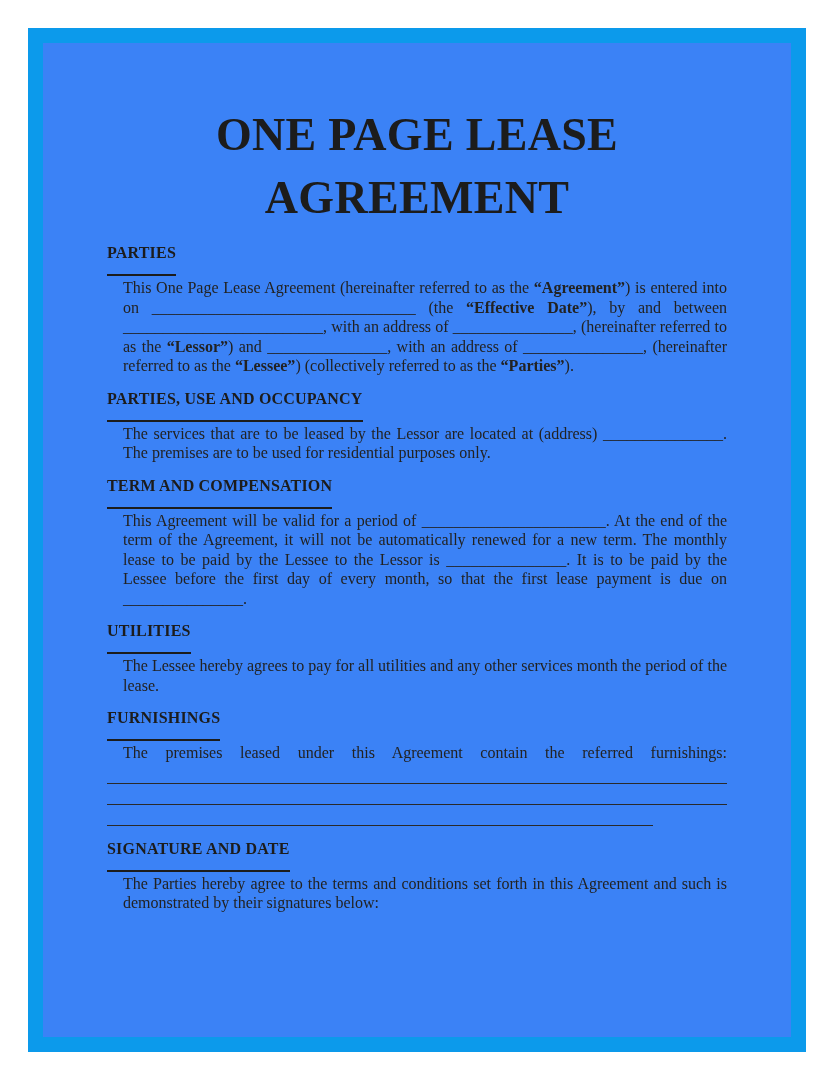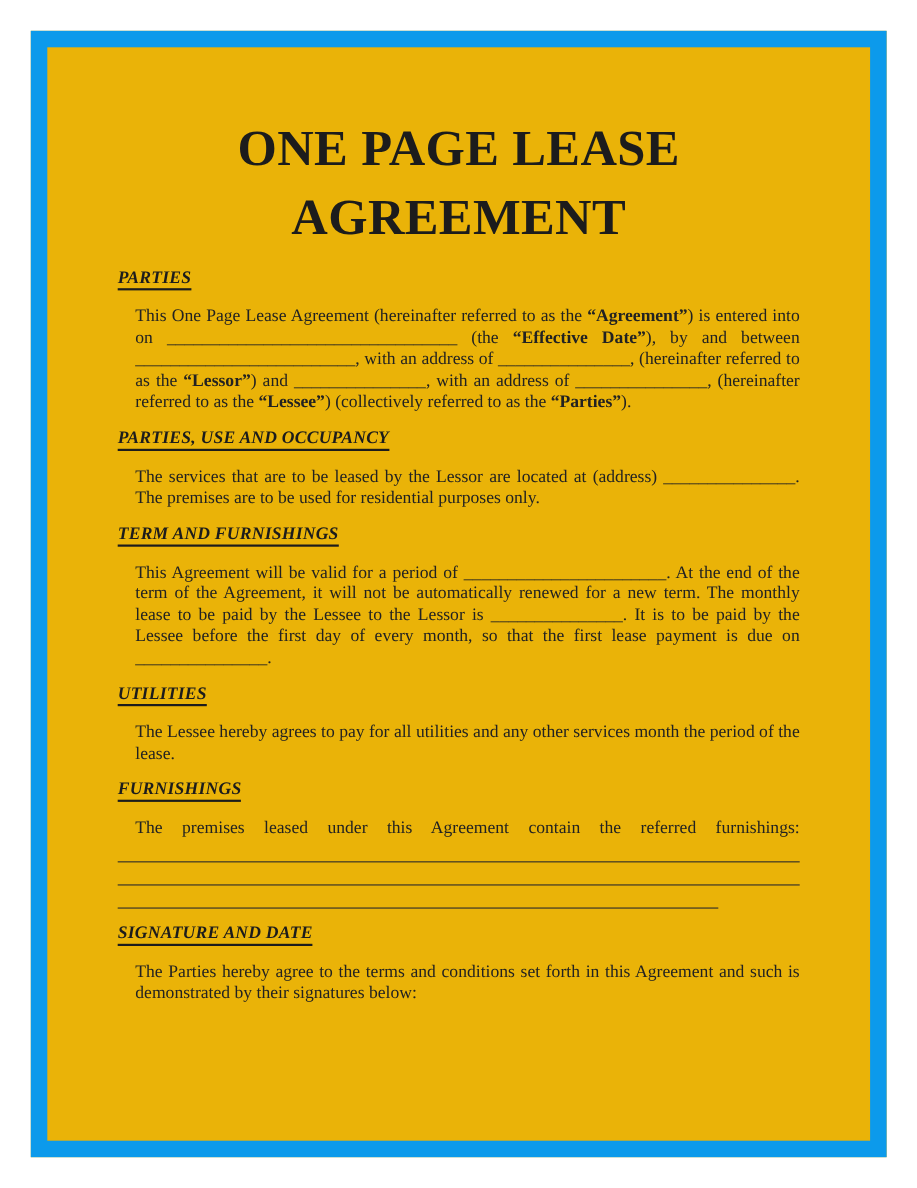--- a/index.html
+++ b/index.html
@@ -16,21 +16,21 @@
     font-family: "Liberation Serif", serif;
     color: #222222;
   }
   .frame {
     position: absolute;
     left: 28px;
     top: 28px;
     right: 28px;
     bottom: 28px;
     border: 15px solid #0c9aeb;
-    background: #eab308;
+    background: #3b82f6;
     box-sizing: border-box;
   }
   .content {
     padding: 60px 64px 0 64px;
   }
   h1.doc-title {
     font-size: 46px;
     line-height: 63px;
     font-weight: 700;
     text-align: center;
@@ -42,22 +42,21 @@
   h2.sec-heading {
     font-size: 16px;
     line-height: 19px;
     font-weight: 700;
     margin: 0 0 16px 0;
     color: #1c1c1c;
     letter-spacing: 0.2px;
   }
   h2.sec-heading .u {
     border-bottom: 2px solid #1c1c1c;
-    padding-bottom: 1px;
-    font-style: italic;
+    padding-bottom: 13px;
   }
   p.body-text {
     font-size: 16px;
     line-height: 19.5px;
     text-align: justify;
     margin: 0 0 13px 16px;
   }
   p.body-text b { font-weight: 700; }
   p.justify-all {
     text-align-last: justify;
@@ -87,21 +86,21 @@
         <h2 class="sec-heading"><span class="u">PARTIES</span></h2>
         <p class="body-text"><span>This One Page Lease Agreement (hereinafter referred to as the </span><b>“Agreement”</b><span>) is entered into on _________________________________ (the </span><b>“Effective Date”</b><span>), by and between _________________________, with an address of _______________, (hereinafter referred to as the </span><b>“Lessor”</b><span>) and _______________, with an address of _______________, (hereinafter referred to as the </span><b>“Lessee”</b><span>) (collectively referred to as the </span><b>“Parties”</b><span>).</span></p>
       </section>
 
       <section>
         <h2 class="sec-heading"><span class="u">PARTIES, USE AND OCCUPANCY</span></h2>
         <p class="body-text">The services that are to be leased by the Lessor are located at (address) _______________. The premises are to be used for residential purposes only.</p>
       </section>
 
       <section>
-        <h2 class="sec-heading"><span class="u">TERM AND FURNISHINGS</span></h2>
+        <h2 class="sec-heading"><span class="u">TERM AND COMPENSATION</span></h2>
         <p class="body-text">This Agreement will be valid for a period of _______________________. At the end of the term of the Agreement, it will not be automatically renewed for a new term. The monthly lease to be paid by the Lessee to the Lessor is _______________. It is to be paid by the Lessee before the first day of every month, so that the first lease payment is due on _______________.</p>
       </section>
 
       <section>
         <h2 class="sec-heading"><span class="u">UTILITIES</span></h2>
         <p class="body-text">The Lessee hereby agrees to pay for all utilities and any other services month the period of the lease.</p>
       </section>
 
       <section>
         <h2 class="sec-heading"><span class="u">FURNISHINGS</span></h2>

